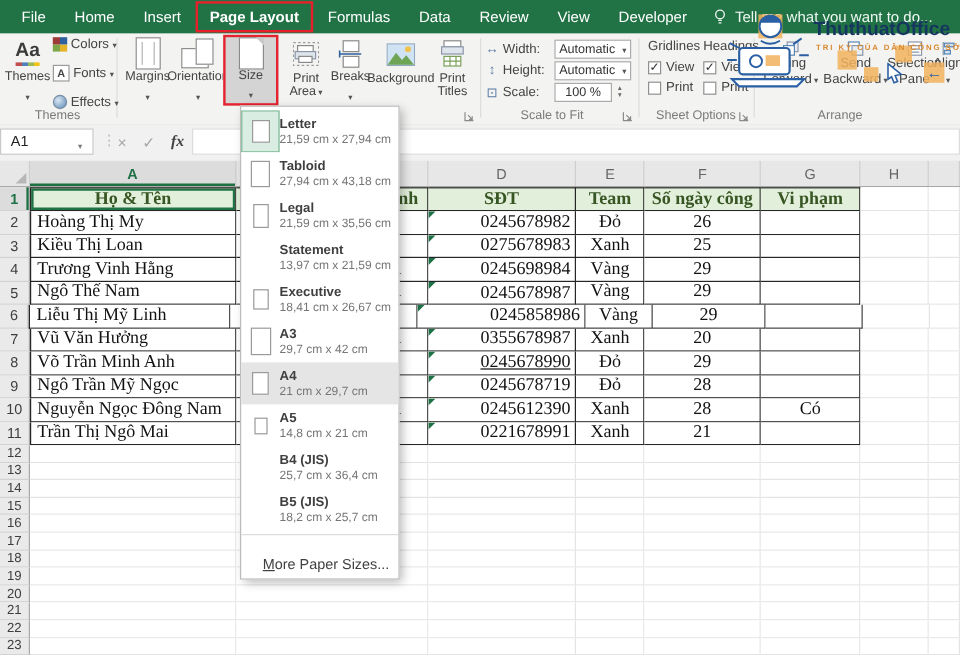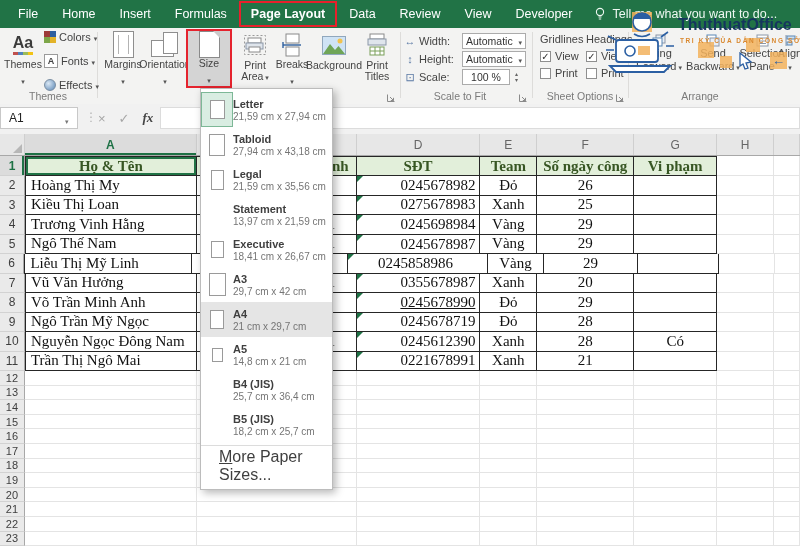--- a/index.html
+++ b/index.html
@@ -94,35 +94,35 @@
   .szmenu{position:absolute;left:200px;top:88px;width:131px;background:#fff;border:1px solid #bcbcbc;
           box-shadow:3px 3px 8px rgba(0,0,0,.28);z-index:60;padding:3px 0 3px 0;}
   .sz-item{display:flex;align-items:stretch;height:35px;}
   .sz-item.sel{background:#e5e5e5;}
   .sz-ico{width:32px;display:flex;align-items:center;justify-content:center;flex:none;}
   .sz-ico.hov{background:#d9ede2;box-shadow:inset 0 0 0 1px #7db897;}
   .paper{background:#fff;border:1px solid #9a9a9a;box-sizing:border-box;}
   .sz-tx{display:flex;flex-direction:column;justify-content:center;}
   .sz-name{font-size:11px;font-weight:bold;color:#3f3f3f;white-space:nowrap;}
   .sz-dims{font-size:10px;color:#757575;margin-top:1px;white-space:nowrap;}
-  .sz-more{border-top:1px solid #dcdcdc;margin-top:3px;padding:2px 0 2px 18px;font-size:16px;color:#3f3f3f;}
+  .sz-more{border-top:1px solid #dcdcdc;margin-top:3px;padding:17px 0 2px 18px;font-size:12px;color:#3f3f3f;}
   .sz-more::first-letter{text-decoration:underline;}
 </style>
 </head>
 <body>
 
 <div class="screen">
 
   <div class="titlebar">
     <div class="tabs">
         <div class="tab">File</div>
         <div class="tab">Home</div>
         <div class="tab">Insert</div>
+        <div class="tab boxed">Page Layout</div>
         <div class="tab">Formulas</div>
-        <div class="tab boxed">Page Layout</div>
         <div class="tab">Data</div>
         <div class="tab">Review</div>
         <div class="tab">View</div>
         <div class="tab">Developer</div>
       </div>
     <div class="tellme">
       <svg width="12" height="14" viewBox="0 0 12 14">
         <circle cx="6" cy="5" r="3.6" fill="none" stroke="#eef8f2" stroke-width="1.1"></circle>
         <path d="M4.5 10 h3 M4.8 12 h2.4" stroke="#eef8f2" stroke-width="1.1" fill="none"></path>
       </svg>
@@ -455,21 +455,21 @@
           <div class="tc td ctr" style="width: 57px;">Vàng</div>
           <div class="tc td ctr" style="width: 97px;">29</div>
           <div class="tc td ctr" style="width: 83px;"></div>
           <div class="tc lt" style="width: 57px;"></div>
           <div class="tc lt" style="width: 26px;"></div>
         </div>
         <div class="g-row" style="height: 19.5px;">
           <div class="rowhdr" style="width: 25px;">6</div>
           <div class="tc td first name" style="width: 172px;">Liễu Thị Mỹ Linh</div>
           <div class="tc td" style="width: 160px;"></div>
-          <div class="tc td phone" style="width: 144px; justify-content: center;">
+          <div class="tc td phone" style="width: 144px;">
             <span class="tri"></span>
             <span>0245858986</span>
           </div>
           <div class="tc td ctr" style="width: 57px;">Vàng</div>
           <div class="tc td ctr" style="width: 97px;">29</div>
           <div class="tc td ctr" style="width: 83px;"></div>
           <div class="tc lt" style="width: 57px;"></div>
           <div class="tc lt" style="width: 26px;"></div>
         </div>
         <div class="g-row" style="height: 19.5px;">

